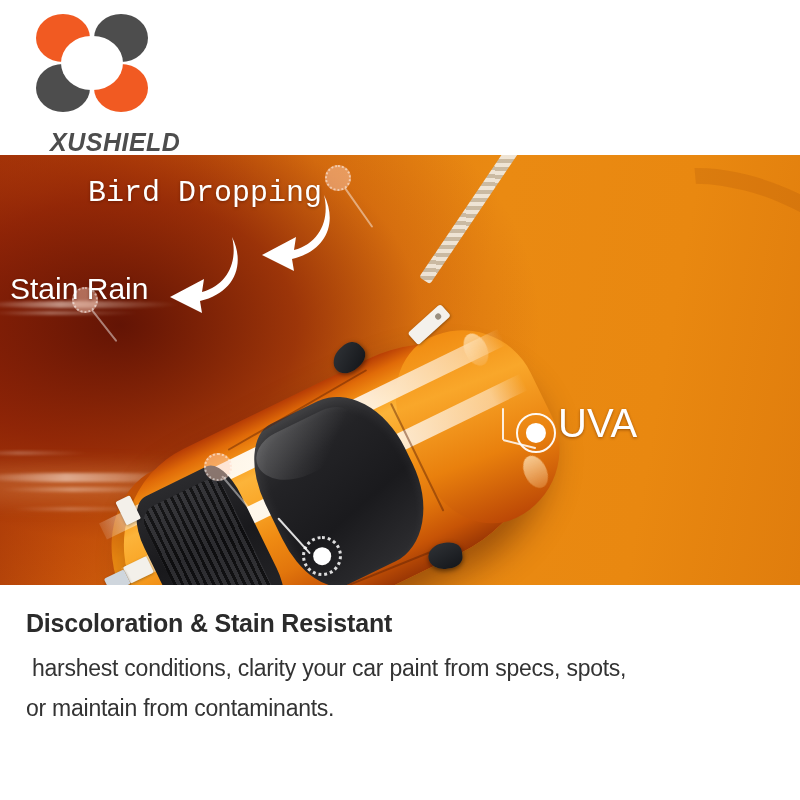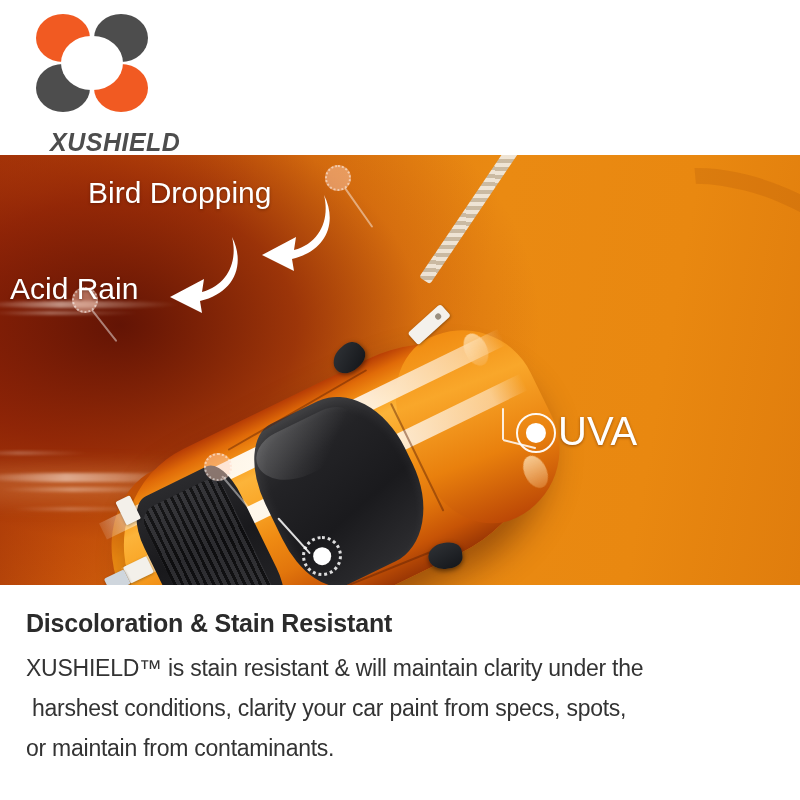--- a/index.html
+++ b/index.html
@@ -465,35 +465,34 @@
     <div class="leader leader-dim" style="left:222px; top:320px; width:44px; transform:rotate(50deg);"></div>
     <div class="marker m-faded" style="left:204px; top:298px; width:24px; height:24px;"></div>
 
     <div class="leader" style="left:503px; top:252px; width:32px; transform:rotate(90deg); transform-origin:0 50%;"></div>
     <div class="leader" style="left:503px; top:284px; width:34px; transform:rotate(14deg);"></div>
     <div class="marker m-solid" style="left:516px; top:258px; width:36px; height:36px;"></div>
 
     <div class="leader" style="left:278px; top:362px; width:48px; transform:rotate(48deg);"></div>
     <div class="marker m-dotted" style="left:302px; top:381px; width:34px; height:34px;"></div>
 
-    <div class="hero-label lbl-bird" style="top:21px;">Bird Dropping</div>
-    <div class="hero-label lbl-acid" style="top:117px;">Acid Rain</div>
-    <div class="hero-label lbl-uva" style="top:254px;text-align:right;">UVA</div>
+    <div class="hero-label lbl-bird" style="top:21px;font-family:Liberation Mono, monospace;">Bird Dropping</div>
+    <div class="hero-label lbl-acid" style="top:117px;">Stain Rain</div>
+    <div class="hero-label lbl-uva" style="top:246px;text-align:right;">UVA</div>
 
     <svg class="arrow-svg" style="left:246px; top:38px;" width="90" height="80" viewBox="0 0 90 80">
       <path d="M78 2 C 84 26, 74 50, 48 57 L 50 44 L 16 62 L 48 78 L 46 66 C 80 58, 92 30, 78 2 Z" fill="#ffffff"></path>
     </svg>
 
     <svg class="arrow-svg" style="left:154px; top:80px;" width="90" height="80" viewBox="0 0 90 80">
       <path d="M78 2 C 84 26, 74 50, 48 57 L 50 44 L 16 62 L 48 78 L 46 66 C 80 58, 92 30, 78 2 Z" fill="#ffffff"></path>
     </svg>
   </div>
 
   <div class="copy">
     <h2 class="copy-title">Discoloration &amp; Stain Resistant</h2>
     <div class="copy-body">
-      <p class="copy-line">XUSHIELD™ is stain resistant &amp; will maintain clarity under the</p>
       <p class="copy-line indent"> harshest conditions, clarity your car paint from specs, spots,</p>
       <p class="copy-line">or maintain from contaminants.</p>
     </div>
   </div>
 
 </div>
 
 </body></html>

